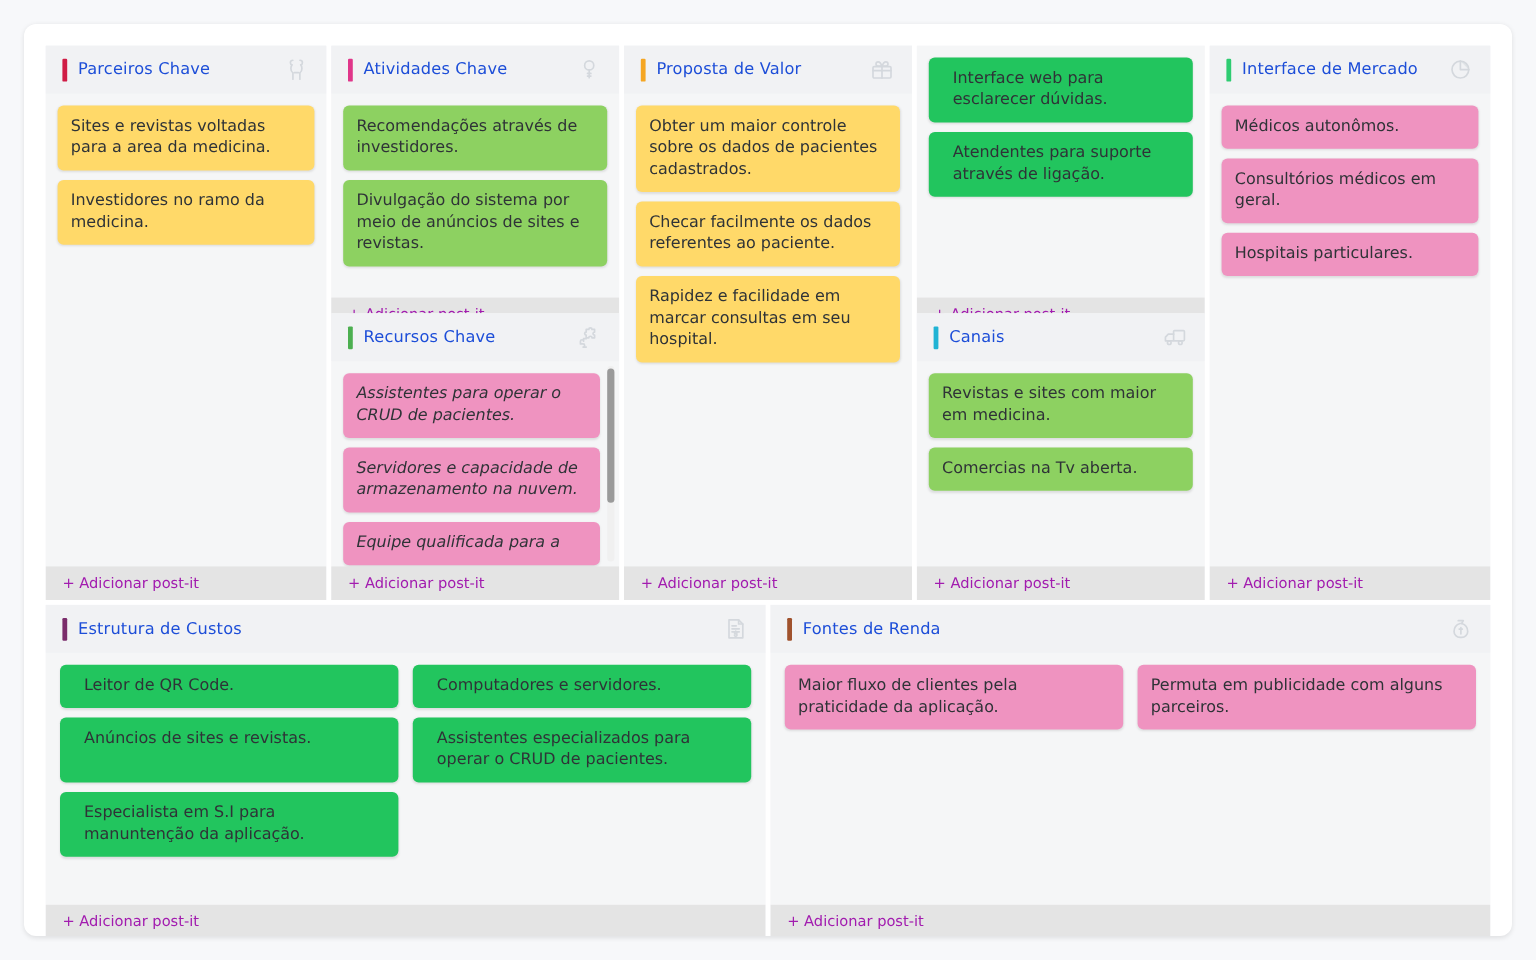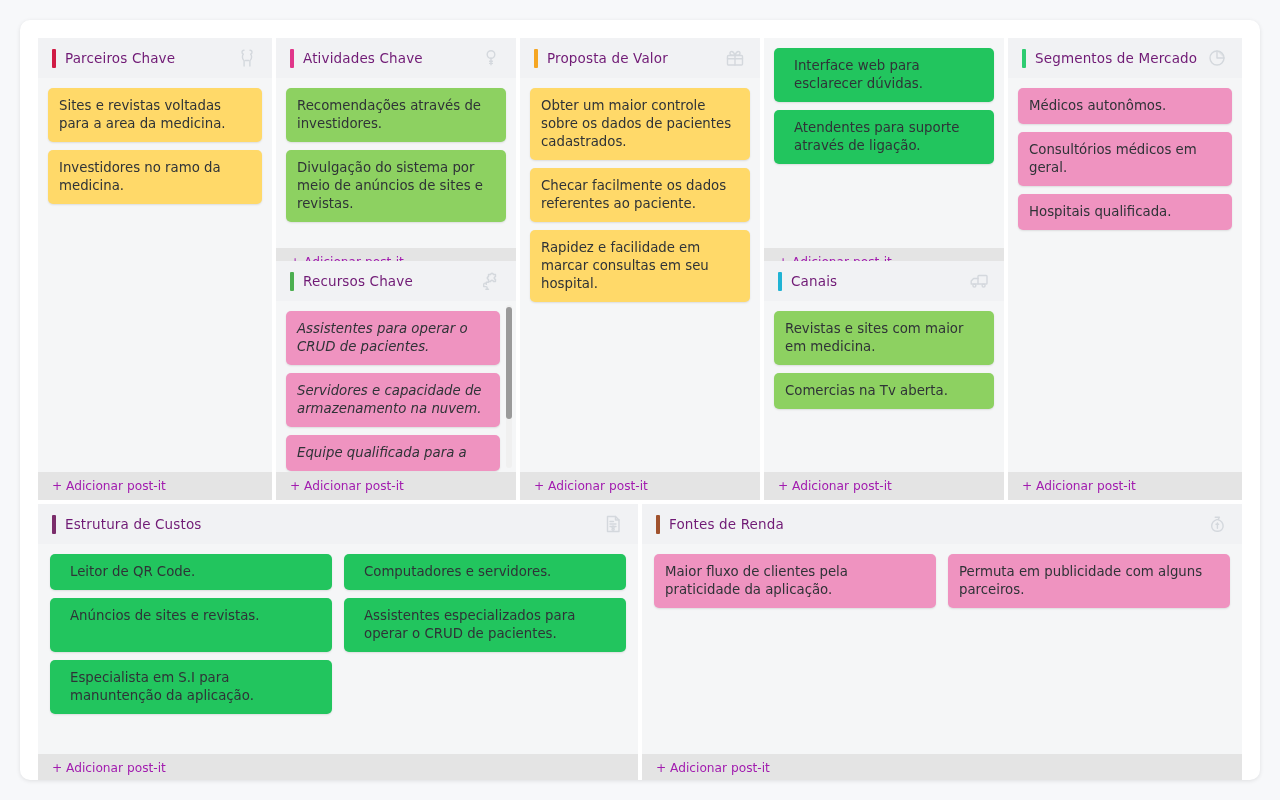--- a/index.html
+++ b/index.html
@@ -37,21 +37,21 @@
     position: relative;
   }
   .accent {
     width: 4px; height: 19px;
     border-radius: 1px;
     flex: 0 0 4px;
     margin-right: 9px;
   }
   .block-title {
     font-size: 13.5px;
-    color: #701a75;
+    color: #1d4ed8;
     letter-spacing: .15px;
     white-space: nowrap;
   }
   .hdr-icon {
     margin-left: auto;
     width: 26px; height: 26px;
     color: #d4d8dd;
     display: flex; align-items: center; justify-content: center;
   }
   .hdr-icon svg { width: 24px; height: 24px; display: block; }
@@ -220,33 +220,33 @@
     <div class="notes">
       <div class="note green">Revistas e sites com maior em medicina.</div>
       <div class="note green">Comercias na Tv aberta.</div>
     </div>
     <div class="add-bar">+ Adicionar post-it</div>
   </div>
 
   <div class="block" style="left:988px; top:18px; width:234px; height:462px;">
     <div class="block-header">
       <span class="accent" style="background:#2ecc71"></span>
-      <span class="block-title">Segmentos de Mercado</span>
+      <span class="block-title">Interface de Mercado</span>
       <span class="hdr-icon">
         <svg viewBox="0 0 24 24" fill="none" stroke="currentColor" stroke-width="1.4" stroke-linecap="round" stroke-linejoin="round">
           <circle cx="12" cy="12" r="7"></circle>
           <path d="M12 5v7h7"></path>
           <path d="M19 12a7 7 0 0 0-7-7" fill="currentColor" stroke="none" opacity="0.55"></path>
         </svg>
       </span>
     </div>
     <div class="notes">
       <div class="note pink">Médicos autonômos.</div>
       <div class="note pink">Consultórios médicos em geral.</div>
-      <div class="note pink">Hospitais qualificada.</div>
+      <div class="note pink">Hospitais particulares.</div>
     </div>
     <div class="add-bar">+ Adicionar post-it</div>
   </div>
 
   <div class="block" style="left:18px; top:484px; width:600px; height:278px;">
     <div class="block-header">
       <span class="accent" style="background:#7b2d6b"></span>
       <span class="block-title">Estrutura de Custos</span>
       <span class="hdr-icon">
         <svg viewBox="0 0 24 24" fill="none" stroke="currentColor" stroke-width="1.4" stroke-linecap="round" stroke-linejoin="round">

